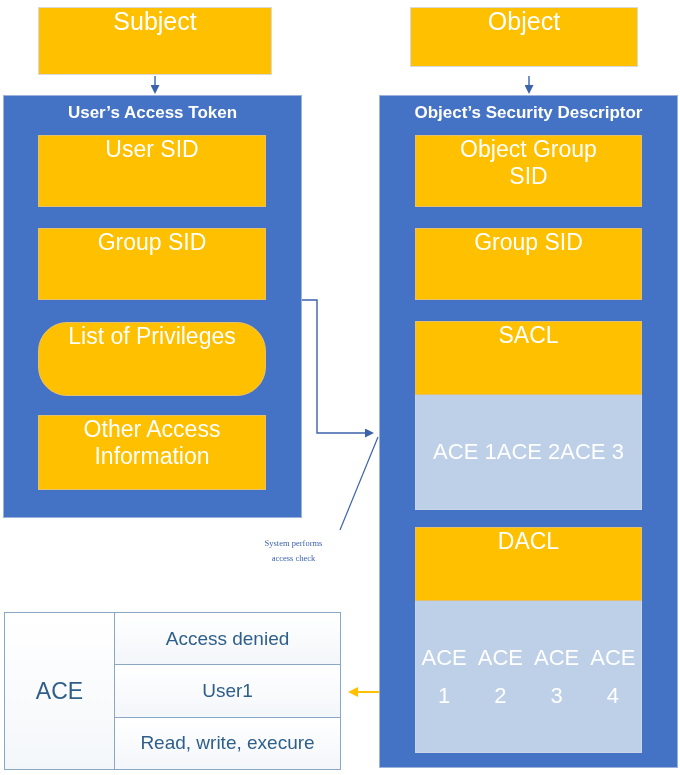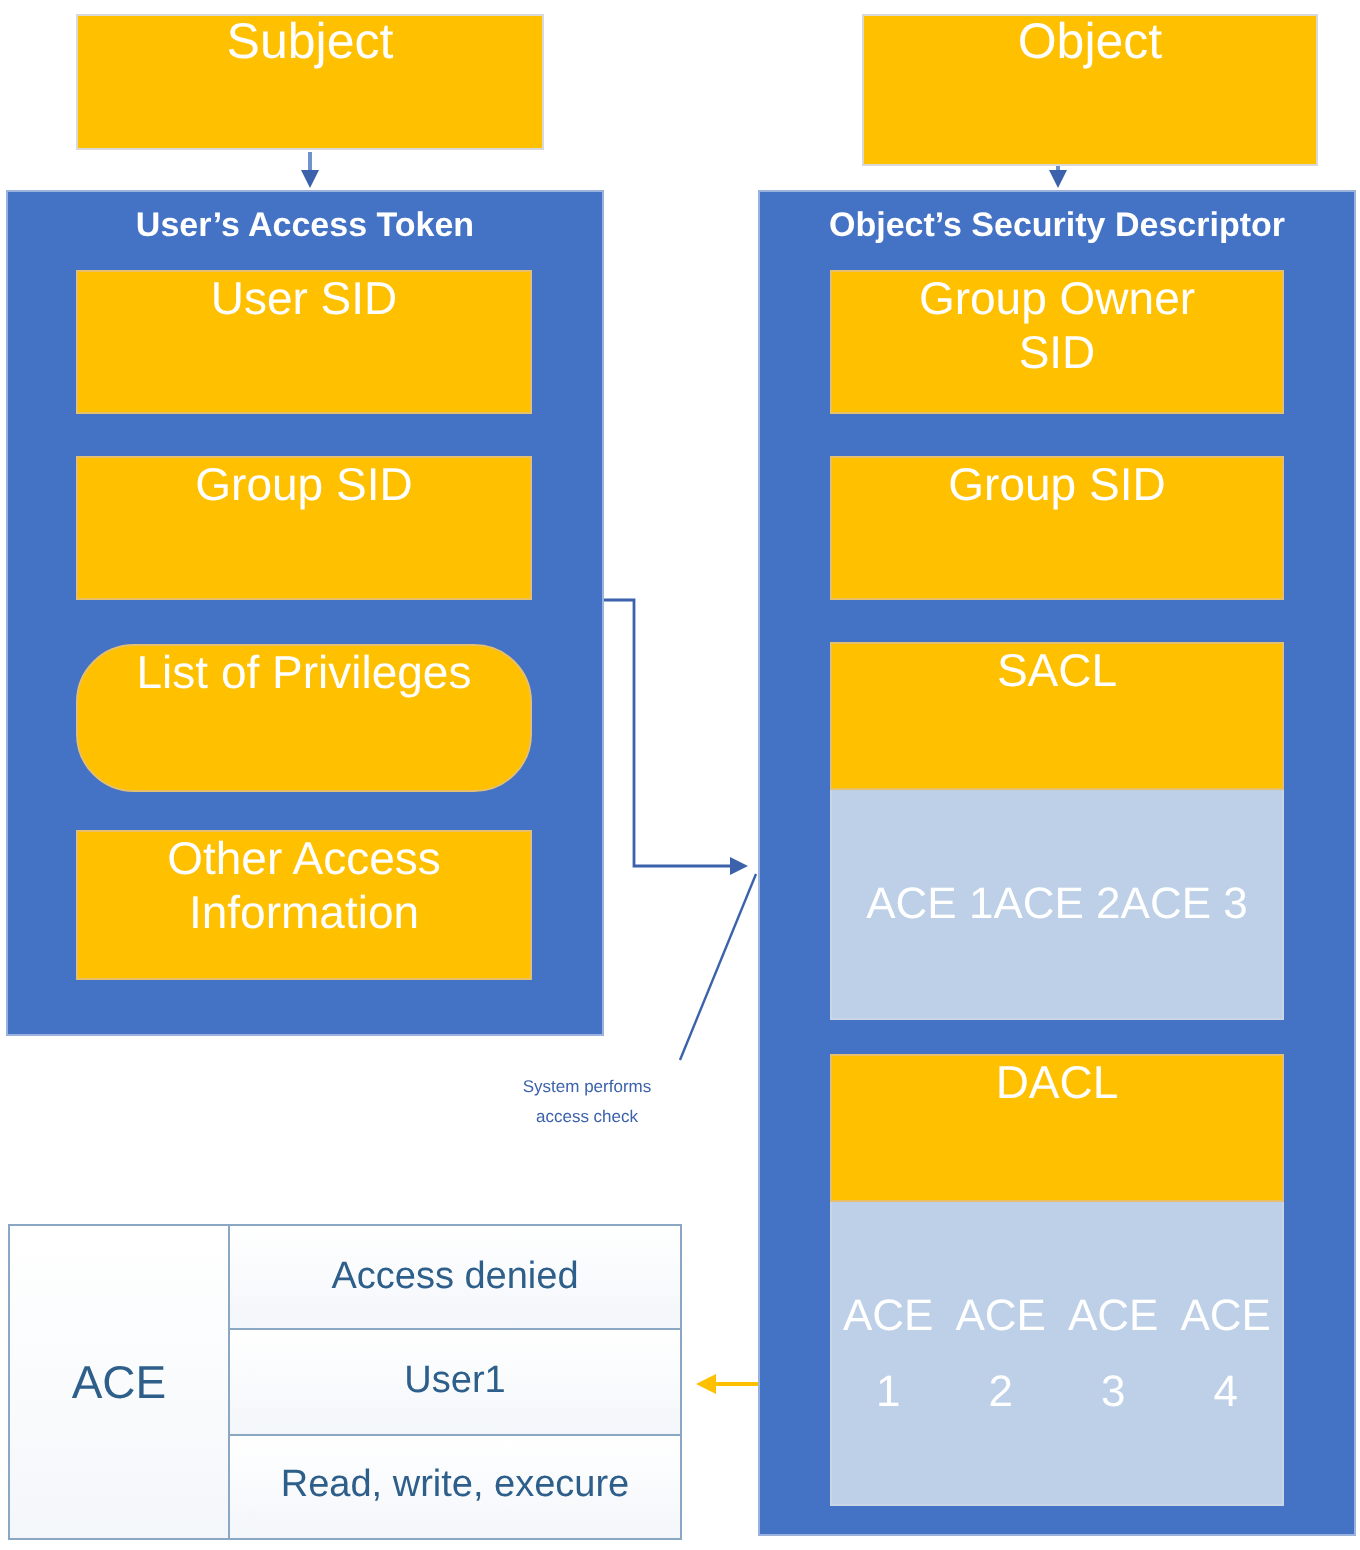--- a/index.html
+++ b/index.html
@@ -39,21 +39,21 @@
                background:linear-gradient(#ffffff,#f4f7fa); }
   .ace-table .rows { flex:1; display:flex; flex-direction:column; }
   .ace-table .row { box-sizing:border-box; flex:1;
                display:flex; align-items:center; justify-content:center;
                color:#2e5f8a; font-size:19px;
                background:linear-gradient(#ffffff,#f3f6fa); }
   .ace-table .row + .row { border-top:1px solid #8aa7c4; }
 
   
   .annot { position:absolute; color:#3b62ab; font-size:8.5px;
-           text-align:center; line-height:1.8; font-family:Liberation Sans, sans-serif; }
+           text-align:center; line-height:1.8; font-family:Liberation Serif, serif; }
 
   svg.overlay { position:absolute; left:0; top:0; width:680px; height:775px;
                 pointer-events:none; }
 </style>
 </head>
 <body>
 
 <svg class="overlay" viewBox="0 0 680 775" xmlns="http://www.w3.org/2000/svg">
   <defs>
     <marker id="arrowBlue" markerWidth="9" markerHeight="9" refX="7" refY="4.5" orient="auto" markerUnits="userSpaceOnUse">
@@ -102,30 +102,30 @@
 </div>
 
 <div class="box inner-amber" style="left:38px; top:322px; width:228px; height:74px;border-radius:29px;">
   <span>List of Privileges</span>
 </div>
 
 <div class="box inner-amber" style="left:38px; top:415px; width:228px; height:75px; padding:0 16px;">
   <span>Other Access Information</span>
 </div>
 
-<div class="box top-amber" style="left:431px; top:7px; width:228px; height:76px;">
+<div class="box top-amber" style="left:410px; top:7px; width:228px; height:60px;">
   <span>Object</span>
 </div>
 
 <div class="box container-blue" style="left:379px; top:95px; width:299px; height:673px;">
   <div class="container-title" style="top:7px;">Object’s Security Descriptor</div>
 </div>
 
 <div class="box inner-amber" style="left:415px; top:135px; width:227px; height:72px; padding:0 30px;">
-  <span>Group Owner SID</span>
+  <span>Object Group SID</span>
 </div>
 
 <div class="box inner-amber" style="left:415px; top:228px; width:227px; height:72px;">
   <span>Group SID</span>
 </div>
 
 <div class="box inner-amber" style="left:415px; top:321px; width:227px; height:74px;">
   <span>SACL</span>
 </div>
 <div class="box acl-body" style="left:415px; top:395px; width:227px; height:115px;">

